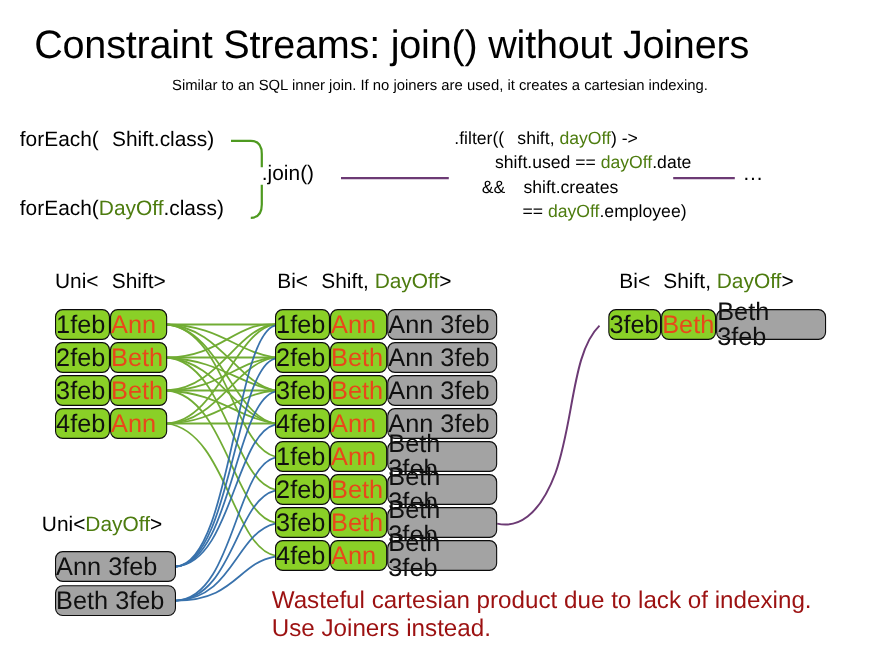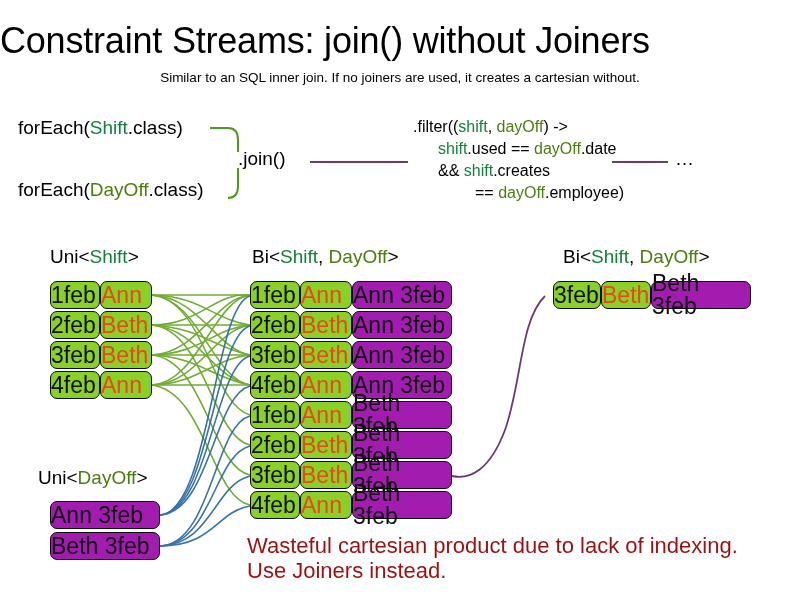--- a/index.html
+++ b/index.html
@@ -5,31 +5,31 @@
   html,body{margin:0;padding:0;}
   body{
     width:800px;height:600px;background:#ffffff;
     font-family:"Liberation Sans", sans-serif;
     position:relative;overflow:hidden;
   }
   #stage{position:absolute;left:0;top:0;width:800px;height:600px;}
 
   
   .title{
-    position:absolute;left:0;top:20px;width:712px;
+    position:absolute;left:0;top:20px;width:712px;text-align:center;
     font-size:36px;color:#000;letter-spacing:-0.2px;white-space:nowrap;
   }
   .subtitle{
     position:absolute;left:0;top:70px;width:800px;text-align:center;
     font-size:13.5px;color:#000;
   }
 
   
   .code{position:absolute;font-size:19px;color:#000;white-space:nowrap;}
-  .g{color:#15803d;}   
+  .g{color:#000000;margin-left:12px;}   
   .b{color:#4d7c0f;}   
 
   .c-foreach1{left:18px;top:117px;}
   .c-foreach2{left:18px;top:179px;}
   .c-join{left:238px;top:148px;}
 
   .filter{position:absolute;left:413px;top:116px;font-size:16px;color:#000;
           line-height:22px;white-space:nowrap;}
   .filter .l2{padding-left:25px;display:block;}
   .filter .l3{padding-left:25px;display:block;}
@@ -44,38 +44,38 @@
   .sh-uni-dayoff{left:38px;top:467px;}
 
   
   .card{
     position:absolute;box-sizing:border-box;
     border:1.6px solid #0b0b0b;border-radius:7px;
     display:flex;align-items:center;
     font-size:23px;line-height:1;
   }
   .green{background:#8ad027;}
-  .blue{background:#a21caf;}
+  .blue{background:#a3a3a3;}
   .txt-dark{color:#101010;}
   .txt-orange{color:#e8481a;}
 
   .warn{
     position:absolute;left:247px;top:533px;font-size:22px;
     color:#9c1111;line-height:25px;white-space:nowrap;
   }
   svg.wires{position:absolute;left:0;top:0;width:800px;height:600px;
             pointer-events:none;}
 </style>
 </head>
 <body>
 
 <div id="stage">
 
   <div class="title">Constraint Streams: join() without Joiners</div>
-  <div class="subtitle">Similar to an SQL inner join. If no joiners are used, it creates a cartesian without.</div>
+  <div class="subtitle">Similar to an SQL inner join. If no joiners are used, it creates a cartesian indexing.</div>
 
   <svg class="wires" viewBox="0 0 800 600">
 
     <path d="M210,128 L228,128 Q238,128 238,140 L238,152" fill="none" stroke="#4e9a20" stroke-width="2"></path>
     <path d="M228,198 Q238,198 238,186 L238,168" fill="none" stroke="#4e9a20" stroke-width="2"></path>
 
     <path d="M310,162 L408,162" fill="none" stroke="#6c3a74" stroke-width="2"></path>
 
     <path d="M612,162 L668,162" fill="none" stroke="#6c3a74" stroke-width="2"></path>
 

